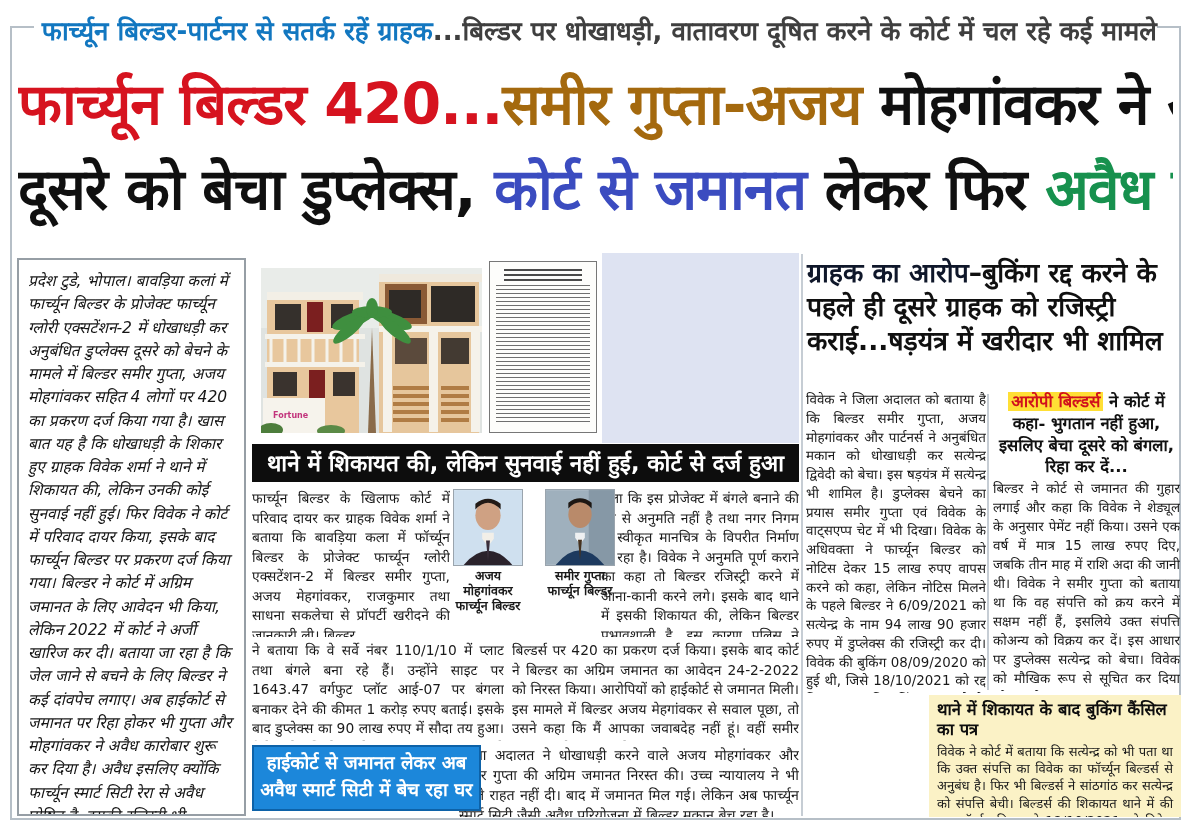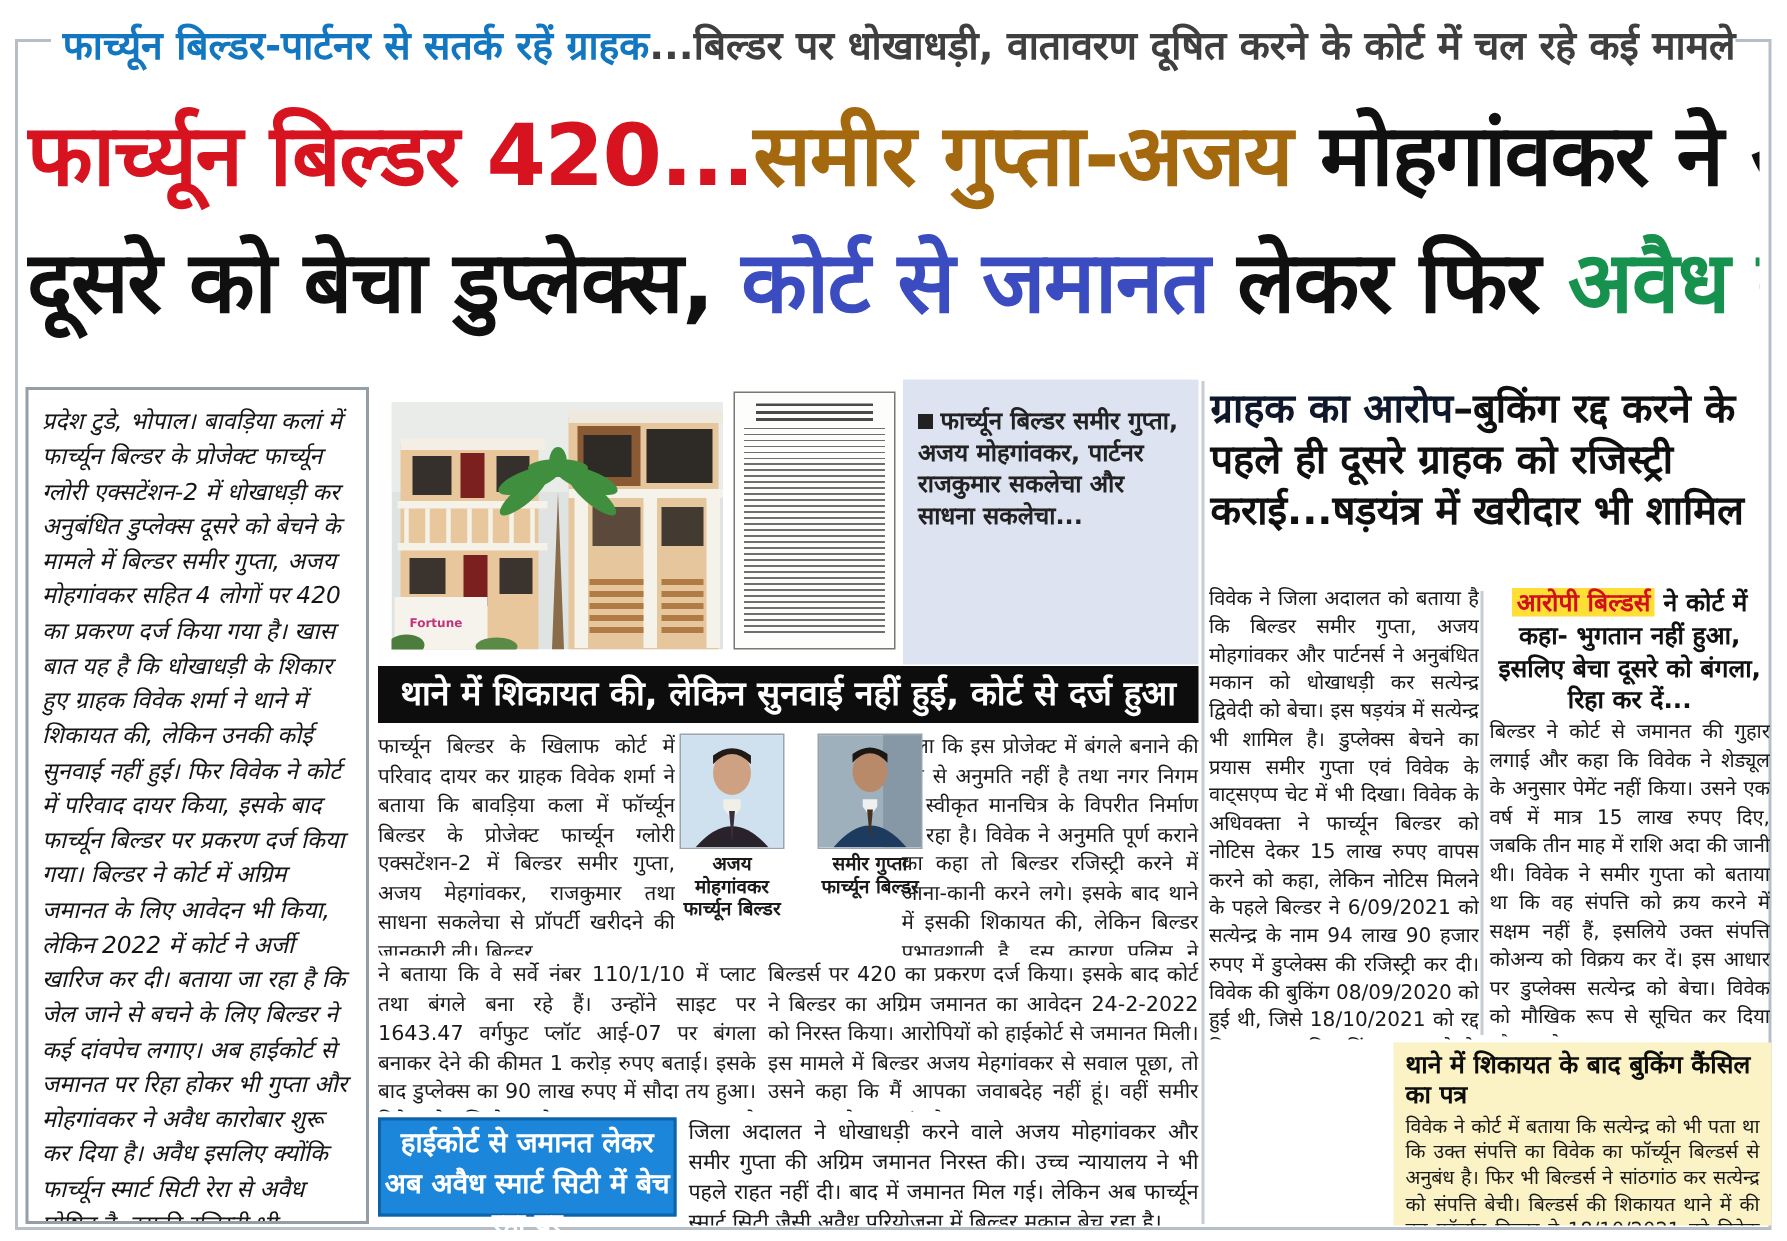--- a/index.html
+++ b/index.html
@@ -64,21 +64,21 @@
   .m-col { position:absolute; font-size:13.8px; line-height:1.42; text-align:justify; overflow:hidden; }
   .c1a { left:252px; top:489px; width:198px; height:148px; }
   .c2a { left:601px; top:489px; width:198px; height:148px; }
   .c1b { left:252px; top:641px; width:252px; height:100px; }
   .c2b { left:512px; top:641px; width:287px; height:100px; }
   .m-bottom { left:459px; top:745px; width:340px; height:72px; font-size:14.2px; }
   .photos { position:absolute; left:453px; top:489px; width:146px; display:flex; gap:22px; }
   .photo-fig { width:70px; text-align:center; }
   .photo-img { width:70px; height:77px; border:1px solid #9aa4ad; display:block; }
   .photo-cap { font-weight:bold; font-size:12.5px; line-height:1.18; margin-top:3px; }
-  .bluebox { position:absolute; left:252px; top:745px; width:199px; height:66px;
+  .bluebox { position:absolute; left:252px; top:745px; width:229px; height:66px;
     background:#1c87da; border:2px solid #0d62a8; color:#fff; font-weight:bold;
     font-size:18.5px; line-height:1.45; text-align:center; padding-top:3px; }
 </style>
 </head>
 <body>
 
 <div class="frame"></div>
 
 <div class="kicker">
   <span class="k-blue">फार्च्यून बिल्डर-पार्टनर से सतर्क रहें ग्राहक</span><span class="k-dark">...बिल्डर पर धोखाधड़ी, वातावरण दूषित करने के कोर्ट में चल रहे कई मामले</span>
@@ -162,21 +162,20 @@
     <ellipse cx="70" cy="163" rx="14" ry="6" fill="#5b8a46"></ellipse>
   </svg>
 </div>
 
 <div class="docscan">
   <div class="doc-head"></div>
   <div class="doc-lines"></div>
 </div>
 
 <div class="fraudbox">
-  <div class="fb-item"><span class="sq"></span><span>फार्च्यून बिल्डर समीर गुप्ता, अजय मोहगांवकर, पार्टनर राजकुमार सकलेचा और साधना सकलेचा...</span></div>
 </div>
 
 <div class="vrule" style="left:801px; top:254px; height:562px;"></div>
 <div class="vrule" style="left:987px; top:394px; height:296px;"></div>
 
 <div class="r-head">
   <span class="lead">ग्राहक का आरोप</span><span>–बुकिंग रद्द करने के पहले ही दूसरे ग्राहक को रजिस्ट्री कराई...षड़यंत्र में खरीदार भी शामिल</span>
 </div>
 <div class="col-a">विवेक ने जिला अदालत को बताया है कि बिल्डर समीर गुप्ता, अजय मोहगांवकर और पार्टनर्स ने अनुबंधित मकान को धोखाधड़ी कर सत्येन्द्र द्विवेदी को बेचा। इस षड़यंत्र में सत्येन्द्र भी शामिल है। डुप्लेक्स बेचने का प्रयास समीर गुप्ता एवं विवेक के वाट्सएप्प चेट में भी दिखा। विवेक के अधिवक्ता ने फार्च्यून बिल्डर को नोटिस देकर 15 लाख रुपए वापस करने को कहा, लेकिन नोटिस मिलने के पहले बिल्डर ने 6/09/2021 को सत्येन्द्र के नाम 94 लाख 90 हजार रुपए में डुप्लेक्स की रजिस्ट्री कर दी। विवेक की बुकिंग 08/09/2020 को हुई थी, जिसे 18/10/2021 को रद्द किया गया,यानि बुकिंग रद्द करने के पहले ही बिल्डर ने अनुबंधित डुप्लेक्स को बेच दिया। कोर्ट ने माना कि परिवाद असत्य नहीं है। इसलिए समीर गुप्ता, अजय मोहगांवकर, राजकुमार सकलेचा एवं साधना सकलेचा की जमानत आवेदन निरस्त किया जाता है।</div>
 <div class="colb-head">

